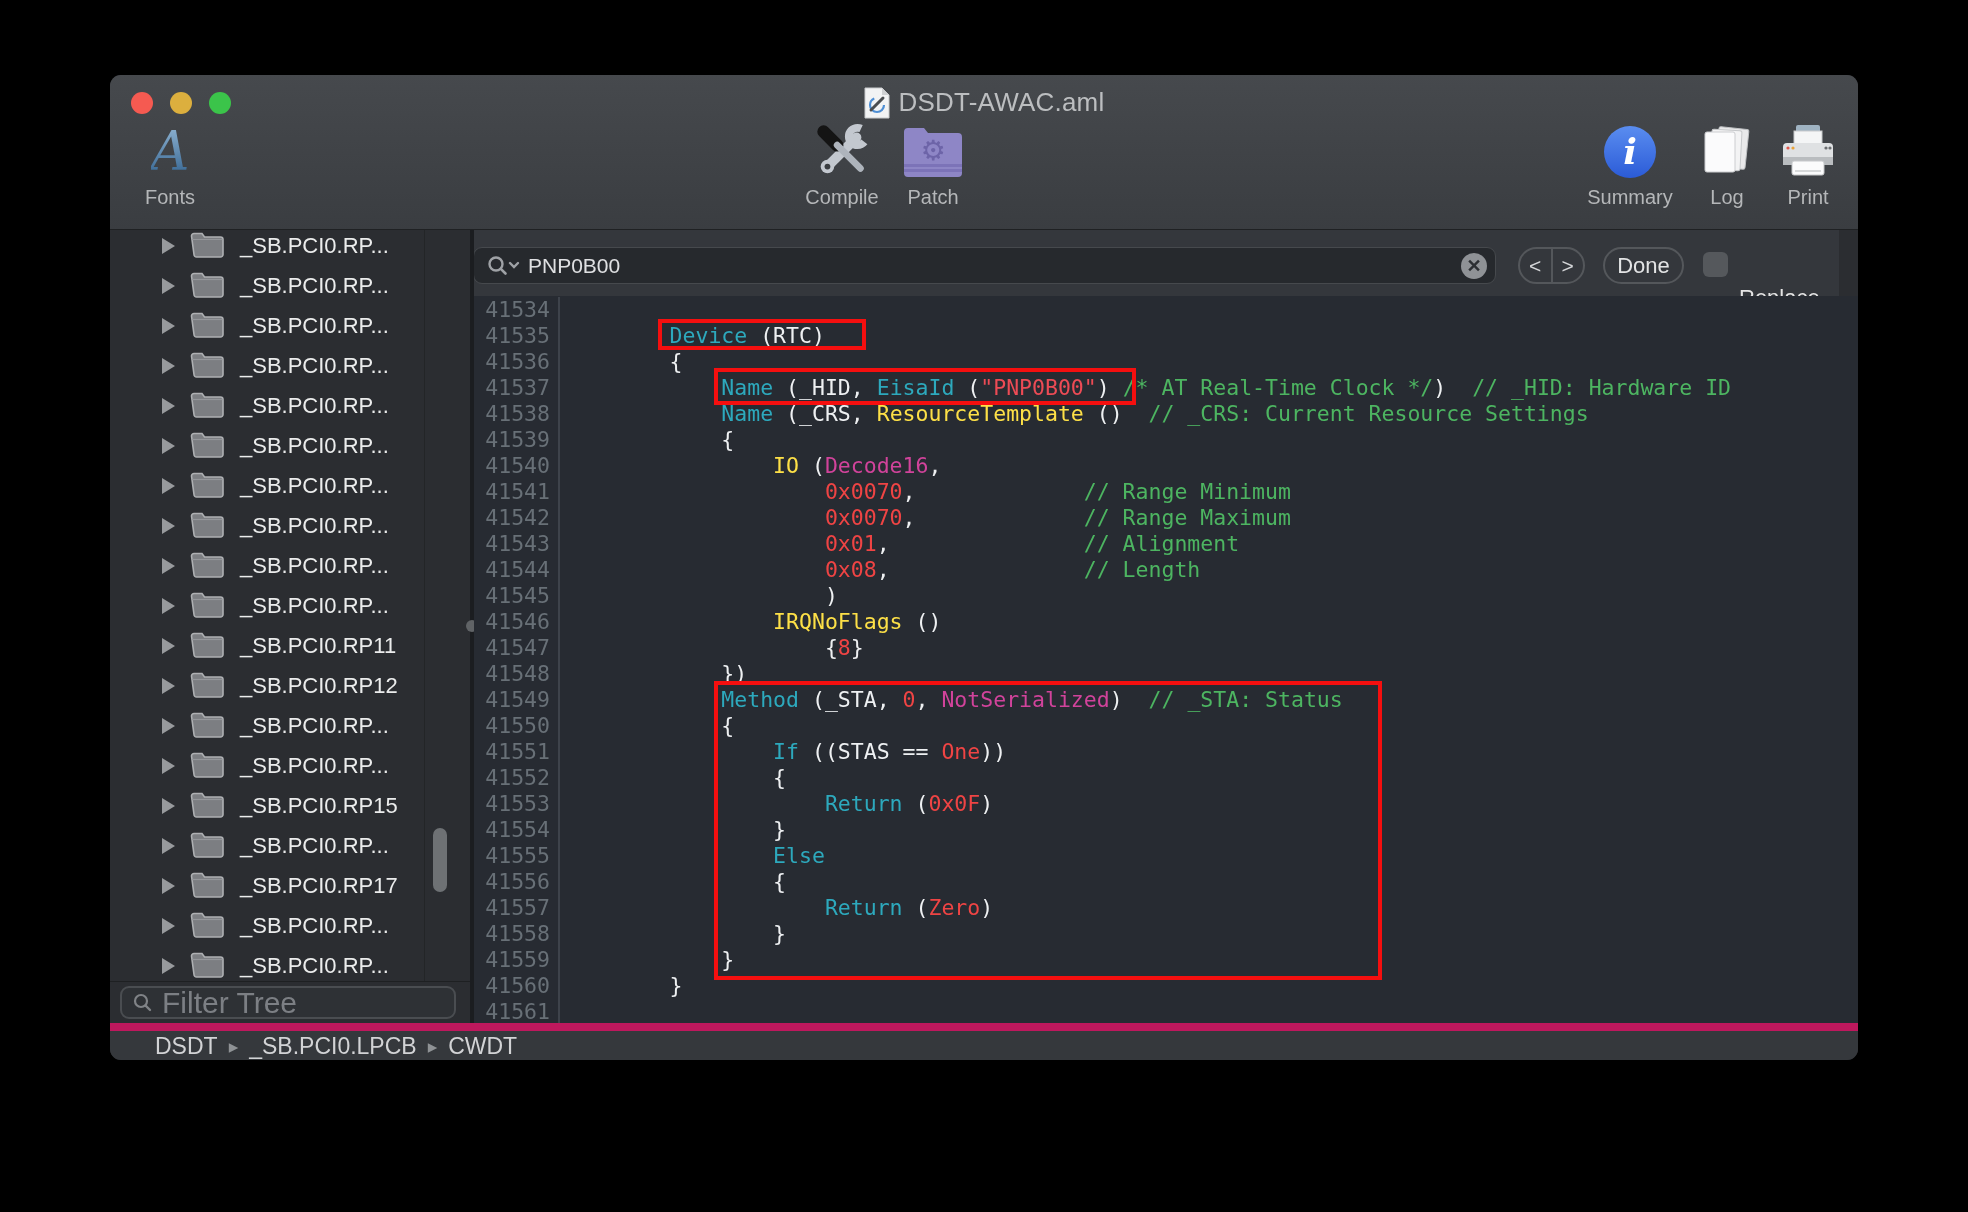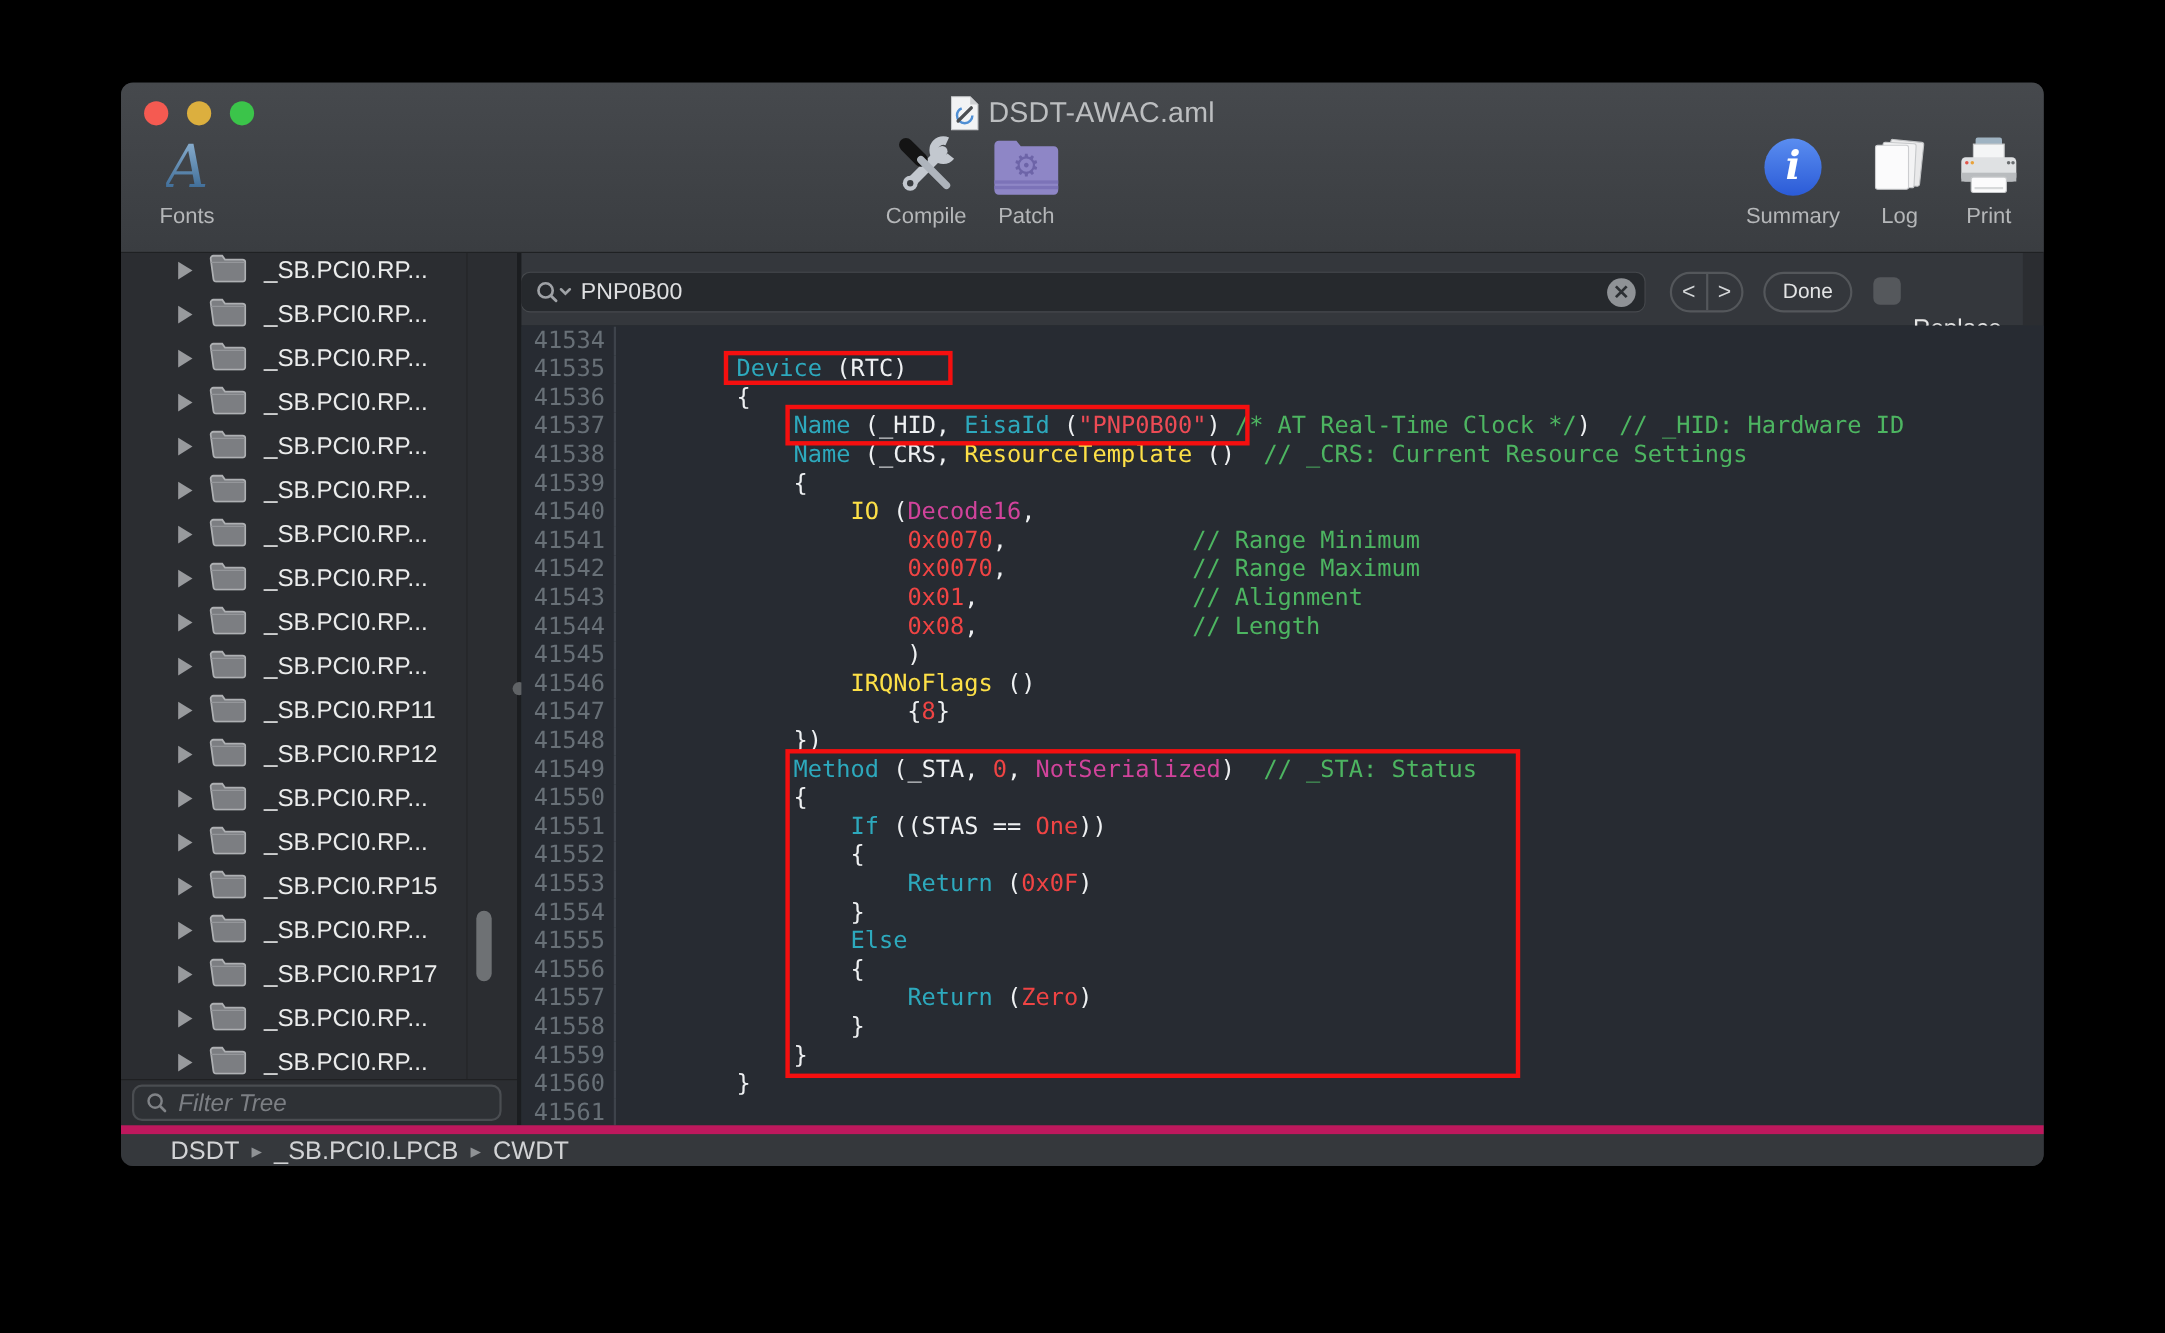--- a/index.html
+++ b/index.html
@@ -38,40 +38,40 @@
   #search-input{flex:1;background:transparent;border:none;outline:none;color:#dfe0e2;font-size:21px;
            font-family:"Liberation Sans",sans-serif;padding:0;}
   #clear-btn{width:26px;height:26px;border-radius:50%;background:#8f9296;color:#2c2f33;font-size:18px;
            font-weight:bold;display:flex;align-items:center;justify-content:center;margin-right:8px;}
   #segnav{position:absolute;left:1063px;top:17px;width:67px;height:37px;border:2px solid #54575b;
            border-radius:19px;box-sizing:border-box;display:flex;}
   .seg{flex:1;display:flex;align-items:center;justify-content:center;color:#d4d6d8;font-size:21px;}
   .seg:first-child{border-right:2px solid #54575b;}
   #done-btn{position:absolute;left:1148px;top:17px;width:81px;height:37px;border:2px solid #54575b;
            border-radius:19px;box-sizing:border-box;display:flex;align-items:center;justify-content:center;
-           color:#e3e4e5;font-size:19px;}
+           color:#e3e4e5;font-size:22px;}
   #replace-cb{position:absolute;left:1248px;top:22px;width:25px;height:25px;border-radius:6px;background:#55585c;}
   #replace-label{position:absolute;left:1284px;top:17px;height:37px;display:flex;align-items:center;
            color:#e5e5e5;font-size:22px;margin-top:32px;}
   
   #sidebar{position:absolute;left:0;top:155px;width:360px;height:793px;background:#2b2d31;overflow:hidden;}
   #tree{position:absolute;left:0;top:-4px;width:360px;}
   .tree-row{height:40px;display:flex;align-items:center;padding-left:52px;box-sizing:border-box;}
   .tri{width:0;height:0;border-left:13px solid #989a9d;border-top:8px solid transparent;
        border-bottom:8px solid transparent;flex:0 0 auto;}
   .tree-folder{margin-left:15px;flex:0 0 auto;}
   .tree-label{margin-left:16px;font-size:22px;color:#ebecec;white-space:nowrap;}
   #tree-colline{position:absolute;left:314px;top:0;width:1px;height:751px;background:#232527;}
   #side-scroll-thumb{position:absolute;left:323px;top:598px;width:14px;height:64px;border-radius:7px;background:#6e7174;}
   #filter-zone{position:absolute;left:0;top:751px;width:360px;height:42px;background:#2b2d31;
        border-top:1px solid #1e2022;}
   #filter-field{position:absolute;left:10px;top:4px;width:336px;height:33px;border-radius:9px;
        border:2px solid #4a4d51;box-sizing:border-box;display:flex;align-items:center;background:#2e3135;}
-  #filter-input{flex:1;background:transparent;border:none;outline:none;font-size:22px;color:#eab308;
-       font-family:"Liberation Sans",sans-serif;font-style:italic;}
+  #filter-input{flex:1;background:transparent;border:none;outline:none;font-size:30px;color:#eab308;
+       font-family:"Liberation Sans",sans-serif;}
   #filter-input::placeholder{color:#7c7f84;}
   
   #splitter{position:absolute;left:360px;top:155px;width:4px;height:793px;background:#1b1d20;}
   #splitter-dot{position:absolute;left:356px;top:545px;width:12px;height:12px;border-radius:50%;background:#606366;}
   
   #editor{position:absolute;left:364px;top:221px;width:1384px;height:727px;background:#272b32;overflow:hidden;}
   #code-lines{position:absolute;left:0;top:1px;width:100%;
        font-family:"DejaVu Sans Mono",monospace;font-size:21.5px;}
   .cl{display:flex;height:26px;line-height:26px;white-space:pre;}
   .ln{flex:0 0 86px;text-align:right;padding-right:8px;box-sizing:border-box;

